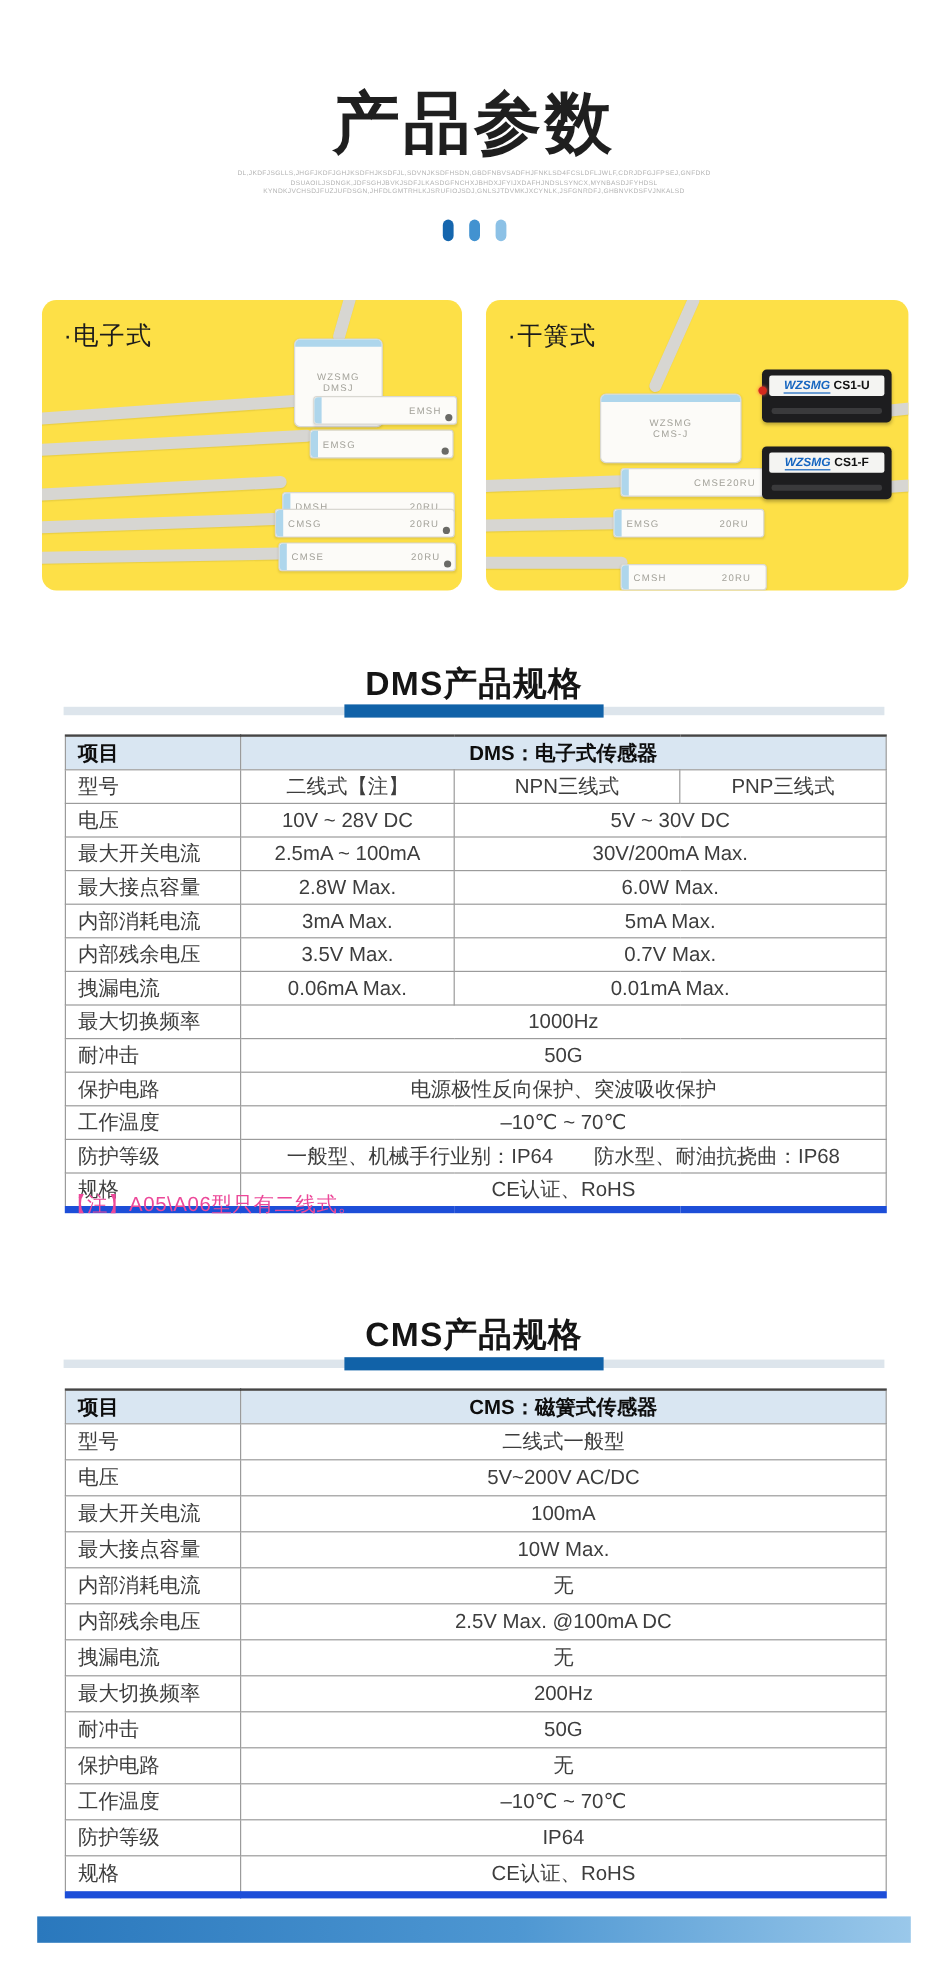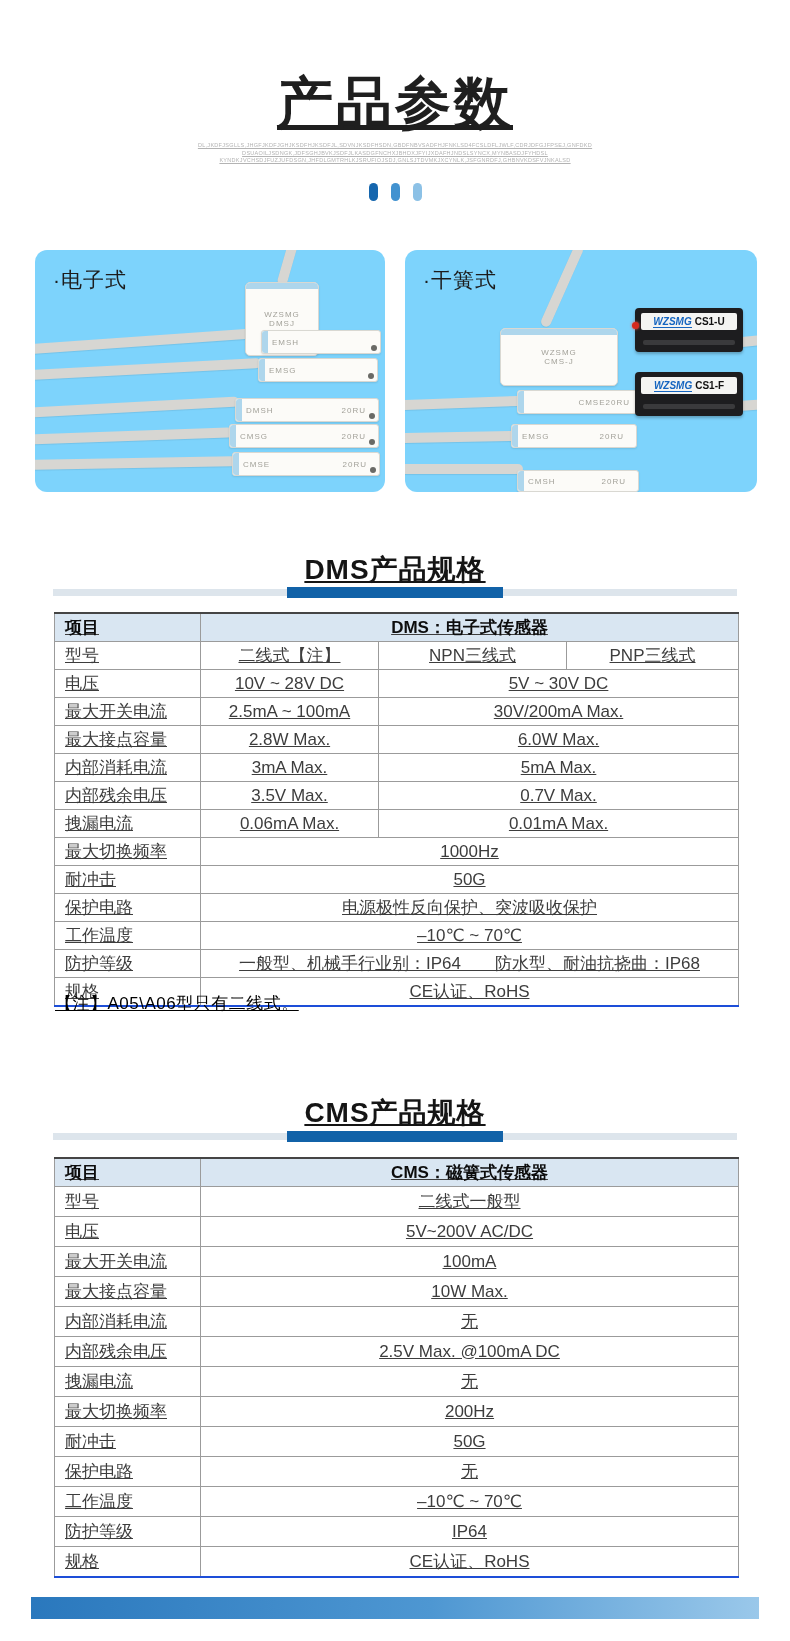--- a/index.html
+++ b/index.html
@@ -1,37 +1,37 @@
 <!DOCTYPE html>
 <html><head>
 <meta charset="utf-8">
 <style>
   html,body{margin:0;padding:0;}
   body{
     width:790px;height:1641px;position:relative;background:#ffffff;
     font-family:"Liberation Sans","DejaVu Sans",sans-serif;
     overflow:hidden;color:#3d3d3d;
   }
-  .abs{position:absolute;text-decoration:underline;}
+  .abs{position:absolute;}
 
   
   .page-title{
     top:66px;left:0;width:790px;text-align:center;
     font-size:56px;font-weight:800;color:#1f1f1f;letter-spacing:3px;
   }
   .fineprint{
     top:142px;left:0;width:790px;text-align:center;
     font-size:5.5px;line-height:7.5px;color:#b3b3b3;letter-spacing:.3px;
   }
   .dots{top:183px;left:0;width:790px;display:flex;justify-content:center;gap:13px;}
   .dot{width:9px;height:18px;border-radius:4.5px;}
 
   
   .photo-card{
-    top:250px;height:242px;background:#7dd3fc;border-radius:12px;overflow:hidden;
+    top:250px;height:242px;background:#fde047;border-radius:12px;overflow:hidden;
   }
   .photo-card.left{left:35px;width:350px;}
   .photo-card.right{left:405px;width:352px;}
   .photo-label{
     position:absolute;top:16px;left:18px;font-size:21px;color:#1c1c1c;
     font-weight:500;letter-spacing:1px;
   }
   .cable{position:absolute;background:#d7d6d2;border-radius:5px;height:10px;box-shadow:0 1px 1px rgba(0,0,0,.08);}
   .cable.vert{width:10px;}
   .sensor{
@@ -83,33 +83,33 @@
   .rule{left:53px;width:684px;height:7px;background:#dde5ec;}
   .rule .rule-accent{
     position:absolute;left:234px;top:-2px;width:216px;height:11px;background:#1162a8;
   }
 
   
   table.spec{
     border-collapse:collapse;table-layout:fixed;width:684px;
     font-size:17px;color:#3d3d3d;
   }
-  table.spec{border-top:2px solid #454545;border-bottom:2px solid #1d4ed8;}
+  table.spec{border-top:2px solid #454545;border-bottom:6px solid #1d4ed8;}
   table.spec th,table.spec td{
     border:1px solid #9b9b9b;border-top:1px solid #9b9b9b;
     padding:2.5px 4px;line-height:22px;text-align:center;
     overflow:hidden;white-space:nowrap;
   }
   table.spec tr:first-child th{border-top:none;}
   table.spec tr:last-child td{border-bottom:none;}
   table.spec th{background:#d9e6f2;color:#0d0d0d;font-weight:700;}
   table.spec .lbl{text-align:left;padding-left:10px;}
   table.cms td{padding:3.5px 4px;}
   .note{
-    left:55px;font-size:17px;color:#000000;letter-spacing:.5px;
+    left:55px;font-size:17px;color:#ec4899;letter-spacing:.5px;
   }
 
   
   .footer-bar{
     top:1597px;left:31px;width:728px;height:22px;
     background:linear-gradient(90deg,#2a78bd 0%,#4e97d2 55%,#9ac8ea 100%);
   }
 </style>
 </head>
 <body>
@@ -136,29 +136,29 @@
   <div class="cable" style="left:-8px;top:114px;width:234px;transform:rotate(-3deg);"></div>
   <div class="cable" style="left:-8px;top:152px;width:212px;transform:rotate(-3deg);"></div>
   <div class="cable" style="left:-8px;top:181px;width:206px;transform:rotate(-2deg);"></div>
   <div class="cable" style="left:-8px;top:208px;width:210px;transform:rotate(-1deg);"></div>
 
   <div class="device-block" style="left:210px;top:32px;width:72px;height:72px;">
     <span>WZSMG</span>
     <span>DMSJ</span>
   </div>
 
-  <div class="sensor screw" style="left:226px;top:80px;width:96px;height:22px;">
+  <div class="sensor screw" style="left:226px;top:80px;width:96px;height:22px;justify-content:flex-end;">
     <span>EMSH</span>
     <span></span>
   </div>
   <div class="sensor screw" style="left:223px;top:108px;width:96px;height:22px;">
     <span>EMSG</span>
     <span></span>
   </div>
-  <div class="sensor screw" style="left:200px;top:148px;width:120px;height:22px;align-items:center;">
+  <div class="sensor screw" style="left:200px;top:160px;width:120px;height:22px;align-items:center;">
     <span>DMSH</span>
     <span>20RU</span>
   </div>
   <div class="sensor screw" style="left:194px;top:174px;width:126px;height:22px;">
     <span>CMSG</span>
     <span>20RU</span>
   </div>
   <div class="sensor screw" style="left:197px;top:202px;width:124px;height:22px;">
     <span>CMSE</span>
     <span>20RU</span>

